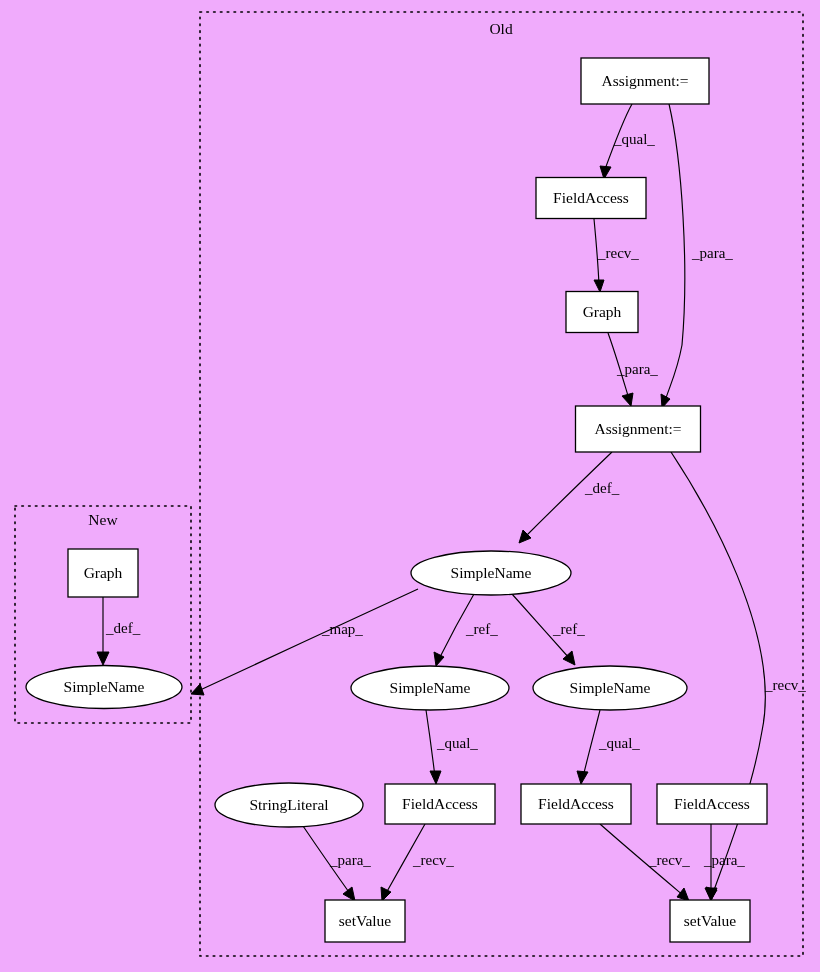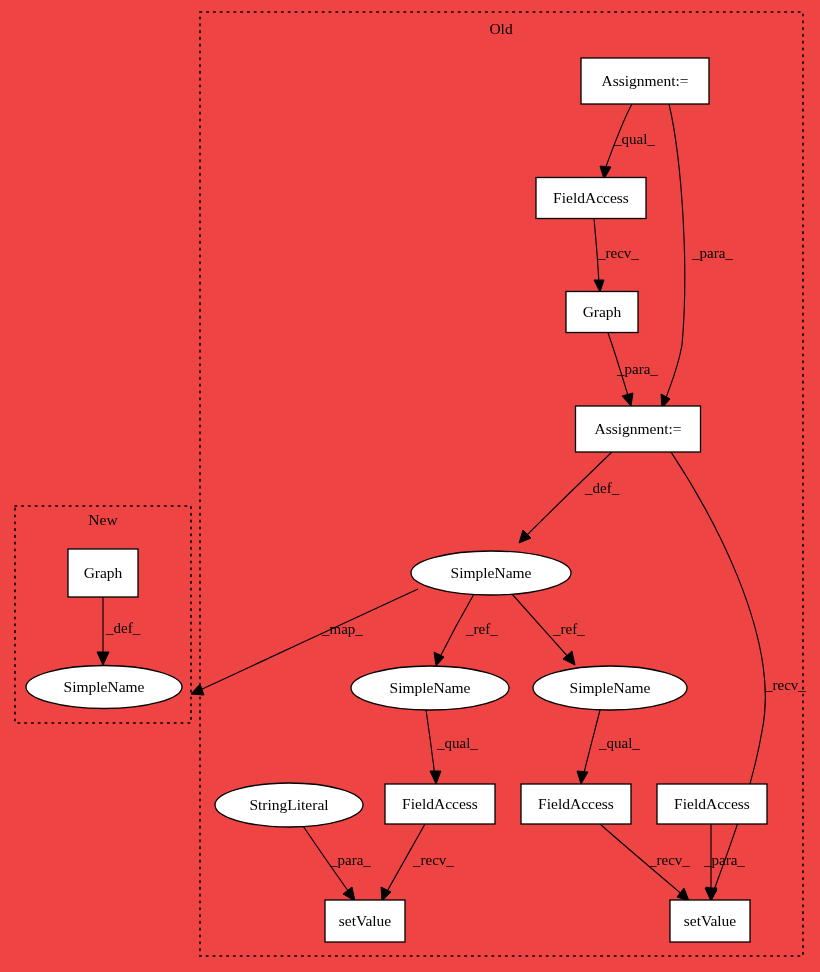--- a/index.html
+++ b/index.html
@@ -7,21 +7,21 @@
     padding: 0;
     background: #ffffff;
   }
   body {
     font-family: "Liberation Serif", "DejaVu Serif", serif;
   }
   #canvas {
     position: relative;
     width: 820px;
     height: 972px;
-    background: #ef4444;
+    background: #f0abfc;
     overflow: hidden;
   }
   #graph-svg {
     position: absolute;
     top: 0;
     left: 0;
     width: 820px;
     height: 972px;
   }
   .cluster-rect {

